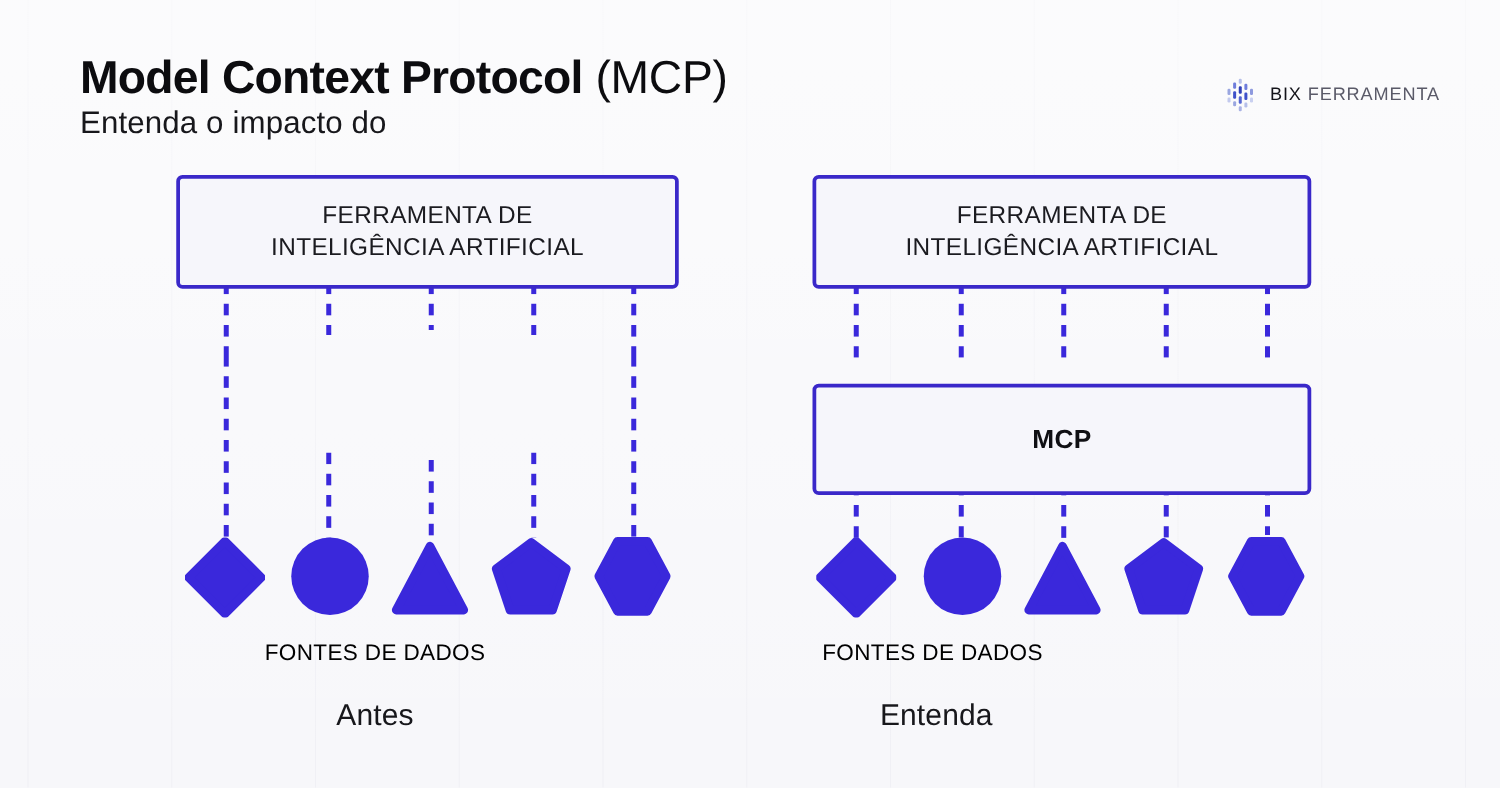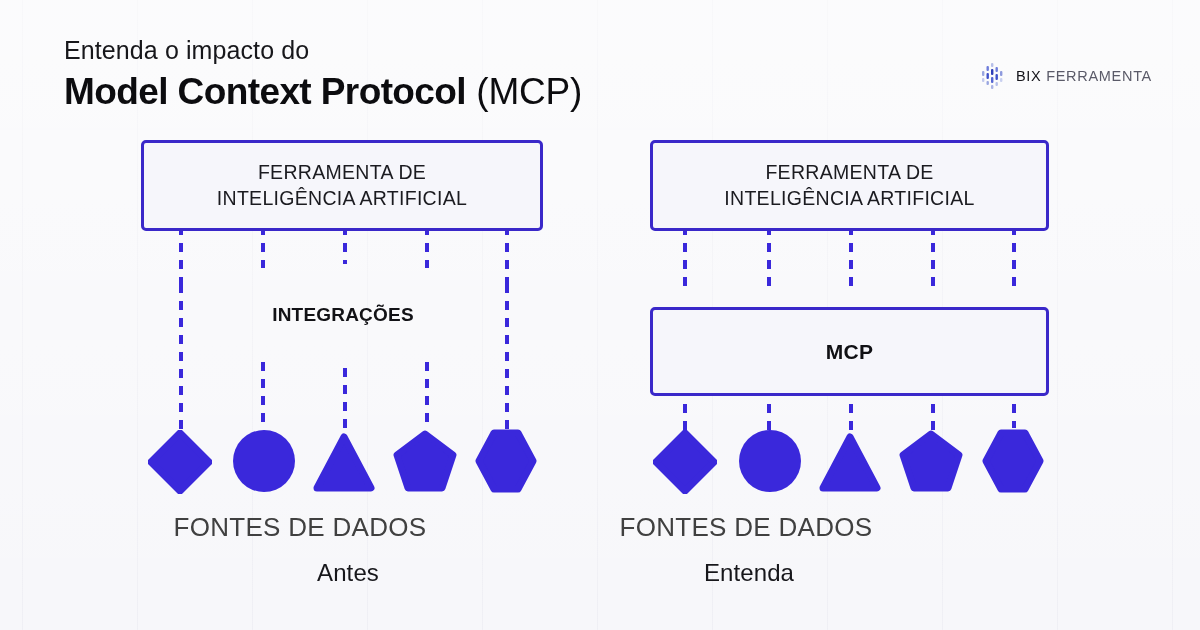--- a/index.html
+++ b/index.html
@@ -82,38 +82,38 @@
   .mid-label{
     position:absolute;text-align:center;
     font-size:19px;font-weight:700;color:#121216;
     line-height:1.36;letter-spacing:.2px;
   }
 
   .shape{position:absolute;}
 
   .srclabel{
     position:absolute;text-align:center;width:100%;
-    font-size:26px;color:#404040;letter-spacing:.3px;font-weight:400;
+    font-size:18px;color:#000000;letter-spacing:.3px;font-weight:400;
   }
   .caption{
     position:absolute;text-align:center;width:100%;
     font-size:24px;color:#17171b;font-weight:400;letter-spacing:.1px;
   }
 </style>
 </head>
 <body>
 
 <div id="bg-grid"></div>
 <div id="bg-grid2"></div>
 
 <div id="header">
-  <div id="kicker">Entenda o impacto do</div>
   <div id="title">
     <span class="strong">Model Context Protocol</span><span>&nbsp;</span><span class="light">(MCP)</span>
   </div>
+  <div id="kicker">Entenda o impacto do</div>
 </div>
 
 <div id="logo">
   <svg id="logo-mark" viewBox="0 0 26 28">
     <g fill="#4a5bd4">
       <rect x="1" y="9" width="2.4" height="5" rx="1" fill="#9aa6e0"></rect>
       <rect x="1" y="16" width="2.4" height="4" rx="1" fill="#c2c9ee"></rect>
       <rect x="5.5" y="4" width="2.4" height="5" rx="1" fill="#6f7ddb"></rect>
       <rect x="5.5" y="11" width="2.4" height="6" rx="1" fill="#3f51c9"></rect>
       <rect x="5.5" y="19" width="2.4" height="4" rx="1" fill="#9aa6e0"></rect>
@@ -149,41 +149,40 @@
   <div class="dash" style="left:505px;top:284px;height:148px;"></div>
 
   <div class="ai-box" style="left:141px;top:140px;width:396px;height:85px;">
     <div class="lbl">
       <div>FERRAMENTA DE</div>
       <div>INTELIGÊNCIA ARTIFICIAL</div>
     </div>
   </div>
 
   <div class="mid-label" style="left:198px;top:302px;width:290px;">
-    <div>INTEGRAÇÕES</div>
   </div>
 
   <svg class="shape" style="left:148px;top:430px;" width="64" height="64" viewBox="0 0 64 64">
     <path d="M32 3 L61 32 L32 61 L3 32 Z" fill="#3a28db" stroke="#3a28db" stroke-width="7" stroke-linejoin="round"></path>
   </svg>
   <svg class="shape" style="left:231px;top:428px;" width="66" height="66" viewBox="0 0 66 66">
     <circle cx="33" cy="33" r="31" fill="#3a28db"></circle>
   </svg>
   <svg class="shape" style="left:311px;top:432px;" width="66" height="62" viewBox="0 0 66 62">
     <path d="M33 5 L60 56 L6 56 Z" fill="#3a28db" stroke="#3a28db" stroke-width="7" stroke-linejoin="round"></path>
   </svg>
   <svg class="shape" style="left:392px;top:430px;" width="66" height="64" viewBox="0 0 66 64">
     <path d="M33 4 L61 25 L50 58 L16 58 L5 25 Z" fill="#3a28db" stroke="#3a28db" stroke-width="7" stroke-linejoin="round"></path>
   </svg>
   <svg class="shape" style="left:474px;top:428px;" width="64" height="66" viewBox="0 0 64 66">
     <path d="M20 5 L44 5 L59 33 L44 61 L20 61 L5 33 Z" fill="#3a28db" stroke="#3a28db" stroke-width="7" stroke-linejoin="round"></path>
   </svg>
 
   <div class="srclabel" style="left:0;top:512px;">FONTES DE DADOS</div>
-  <div class="caption" style="left:0;top:559px;padding-left:48px;">Antes</div>
+  <div class="caption" style="left:0;top:559px;">Antes</div>
 </div>
 
 <div class="panel" id="panel-right">
 
   <div class="dash" style="left:83px;top:226px;height:60px;"></div>
   <div class="dash" style="left:167px;top:226px;height:60px;"></div>
   <div class="dash" style="left:249px;top:226px;height:60px;"></div>
   <div class="dash" style="left:331px;top:226px;height:60px;"></div>
   <div class="dash" style="left:412px;top:226px;height:60px;"></div>
 

